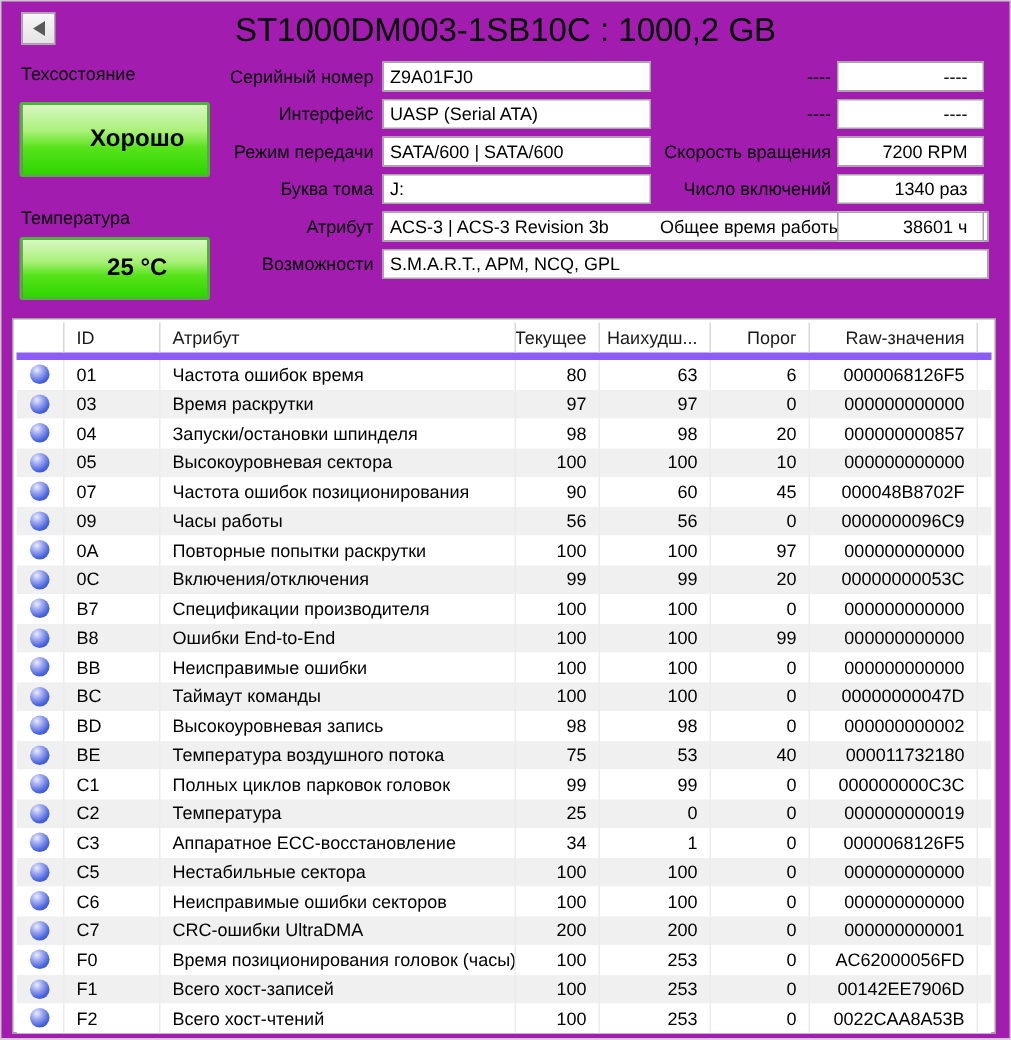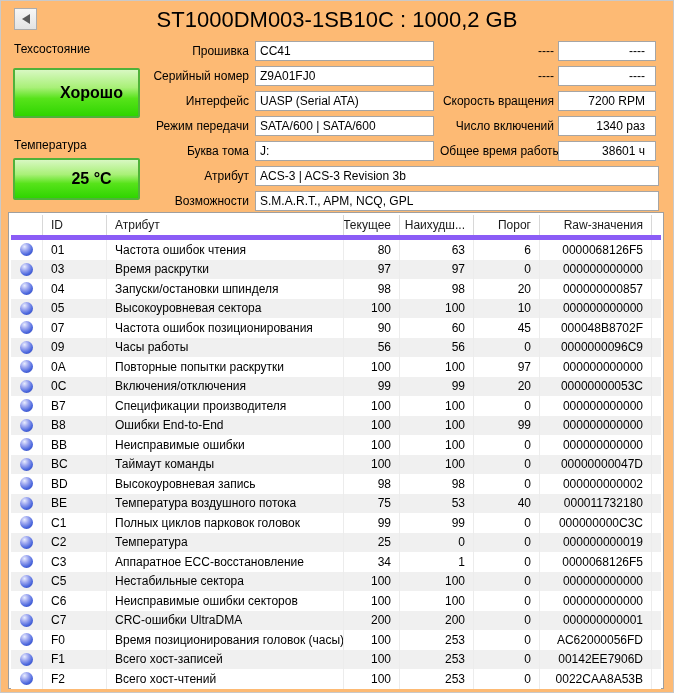--- a/index.html
+++ b/index.html
@@ -1,17 +1,17 @@
 <!DOCTYPE html>
 <html><head>
 <meta charset="utf-8">
 <style>
   html,body{margin:0;padding:0;background:#fff;}
   .window{
-    position:relative;width:674px;height:693px;background:#fdba74;
+    position:relative;width:674px;height:693px;background:#a21caf;
     font-family:"Liberation Sans",sans-serif;color:#000;overflow:hidden;
     box-shadow:inset 0 0 0 1px #c9c9c9;
   }
   
   .back-btn{
     position:absolute;left:14px;top:8px;width:23px;height:22px;
     background:linear-gradient(#f7f7f7,#e3e3e3);border:1px solid #acacac;
     display:flex;align-items:center;justify-content:center;padding:0;cursor:pointer;
   }
   .back-tri{width:0;height:0;border-top:5px solid transparent;border-bottom:5px solid transparent;border-right:8px solid #5a5a5a;}
@@ -78,24 +78,20 @@
   </button>
   <div class="title">ST1000DM003-1SB10C : 1000,2 GB</div>
 
   <div class="lbl health-label">Техсостояние</div>
   <div class="status-btn health-btn">Хорошо</div>
   <div class="lbl temp-label">Температура</div>
   <div class="status-btn temp-btn">25 °C</div>
 
   <div class="fields-left">
       <div class="field-row">
-        <div class="fl">Прошивка</div>
-        <div class="fv">CC41</div>
-      </div>
-      <div class="field-row">
         <div class="fl">Серийный номер</div>
         <div class="fv">Z9A01FJ0</div>
       </div>
       <div class="field-row">
         <div class="fl">Интерфейс</div>
         <div class="fv">UASP (Serial ATA)</div>
       </div>
       <div class="field-row">
         <div class="fl">Режим передачи</div>
         <div class="fv">SATA/600 | SATA/600</div>
@@ -146,21 +142,21 @@
         <div class="hc w-thr num">Порог</div>
         <div class="hc w-raw num">Raw-значения</div>
         <div class="hc w-fill"></div>
       </div>
     <div class="lv-body">
         <div class="lv-row">
           <div class="cell w-icon">
             <span class="orb"></span>
           </div>
           <div class="cell w-id left">01</div>
-          <div class="cell w-attr left">Частота ошибок чтения</div>
+          <div class="cell w-attr left">Частота ошибок время</div>
           <div class="cell w-cur num">80</div>
           <div class="cell w-worst num">63</div>
           <div class="cell w-thr num">6</div>
           <div class="cell w-raw num">0000068126F5</div>
           <div class="cell w-fill"></div>
         </div>
         <div class="lv-row">
           <div class="cell w-icon">
             <span class="orb"></span>
           </div>

